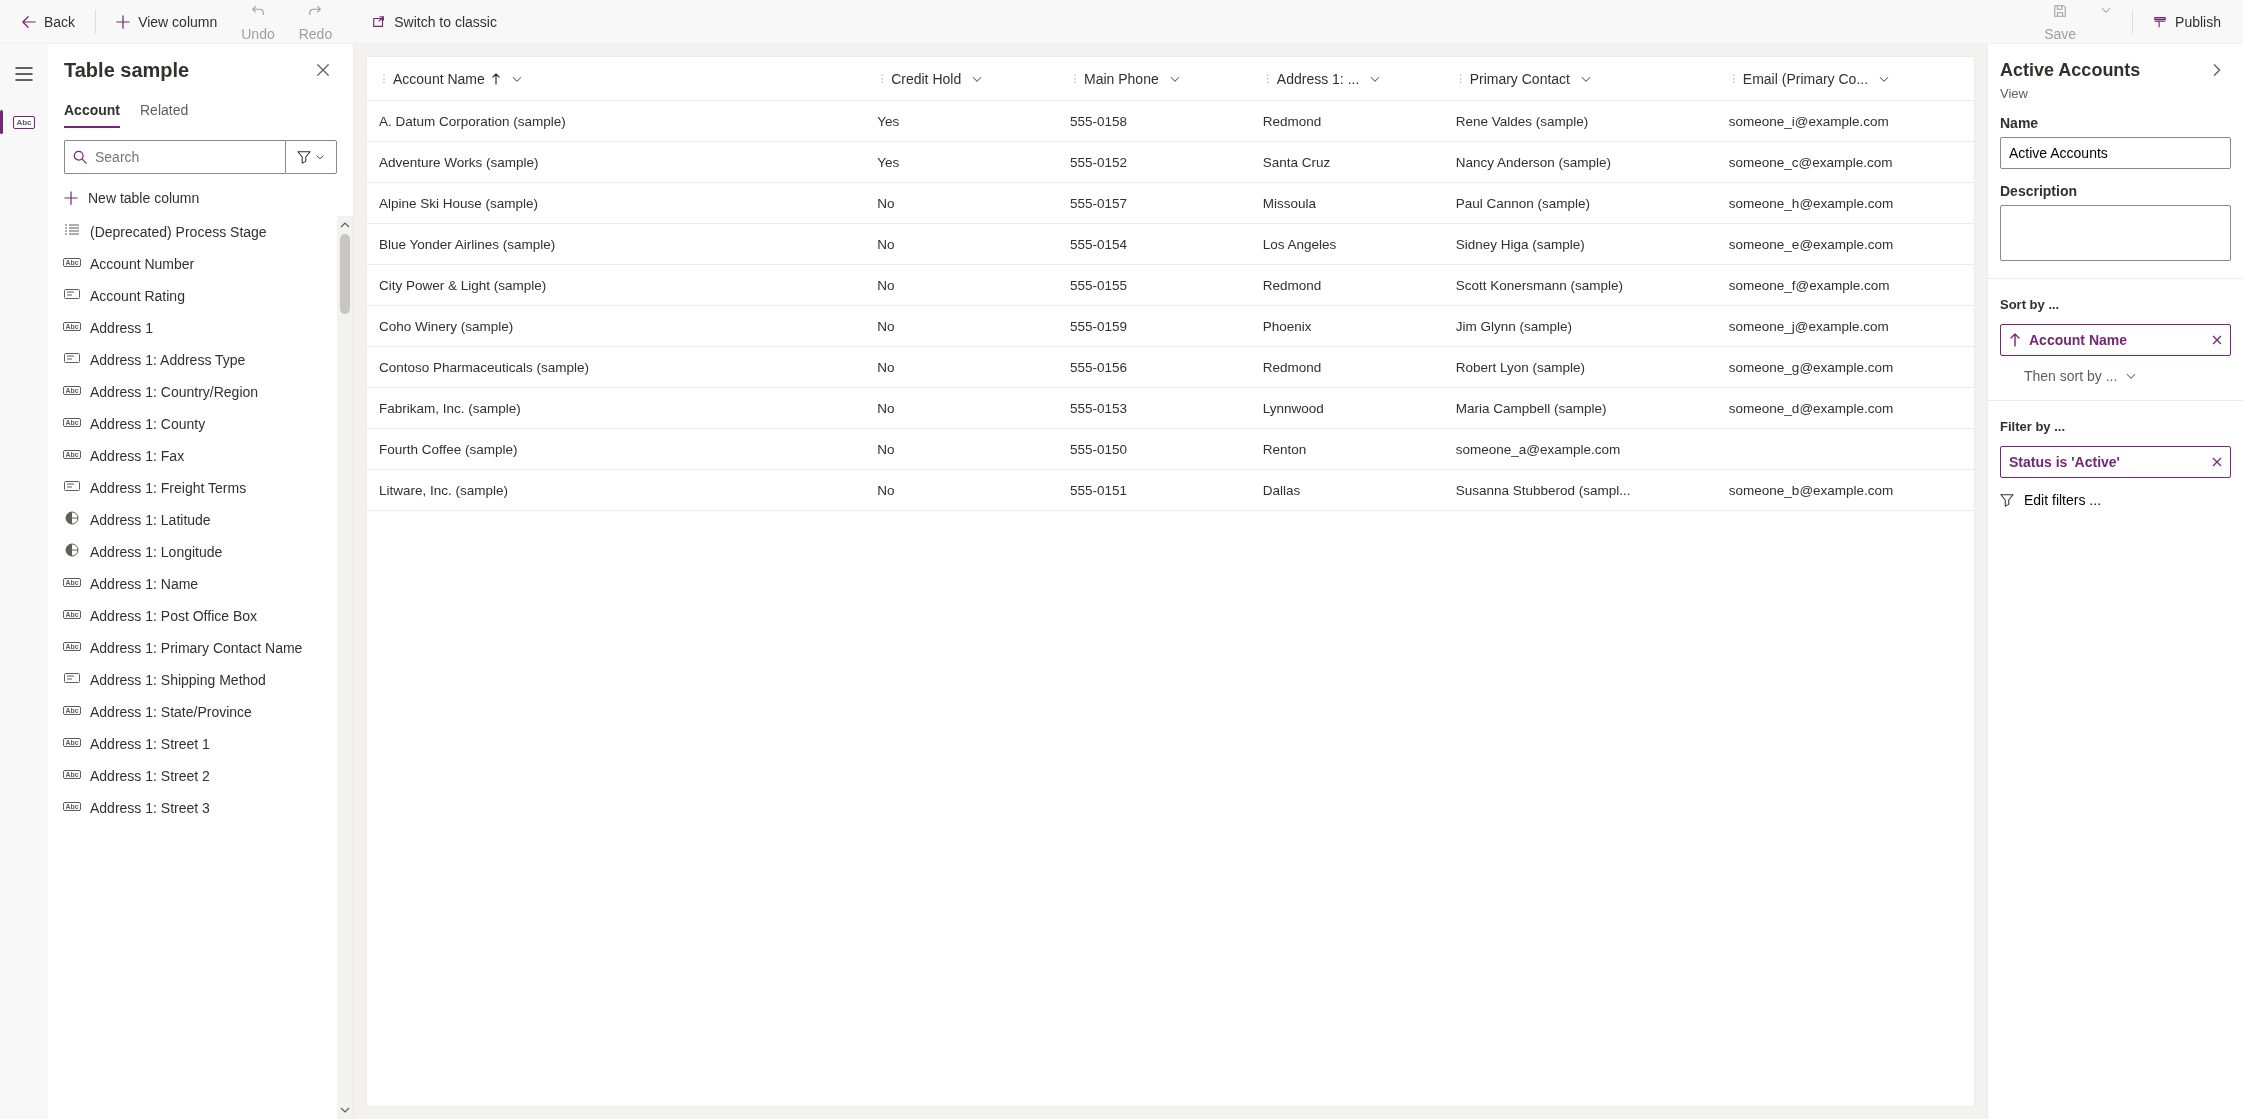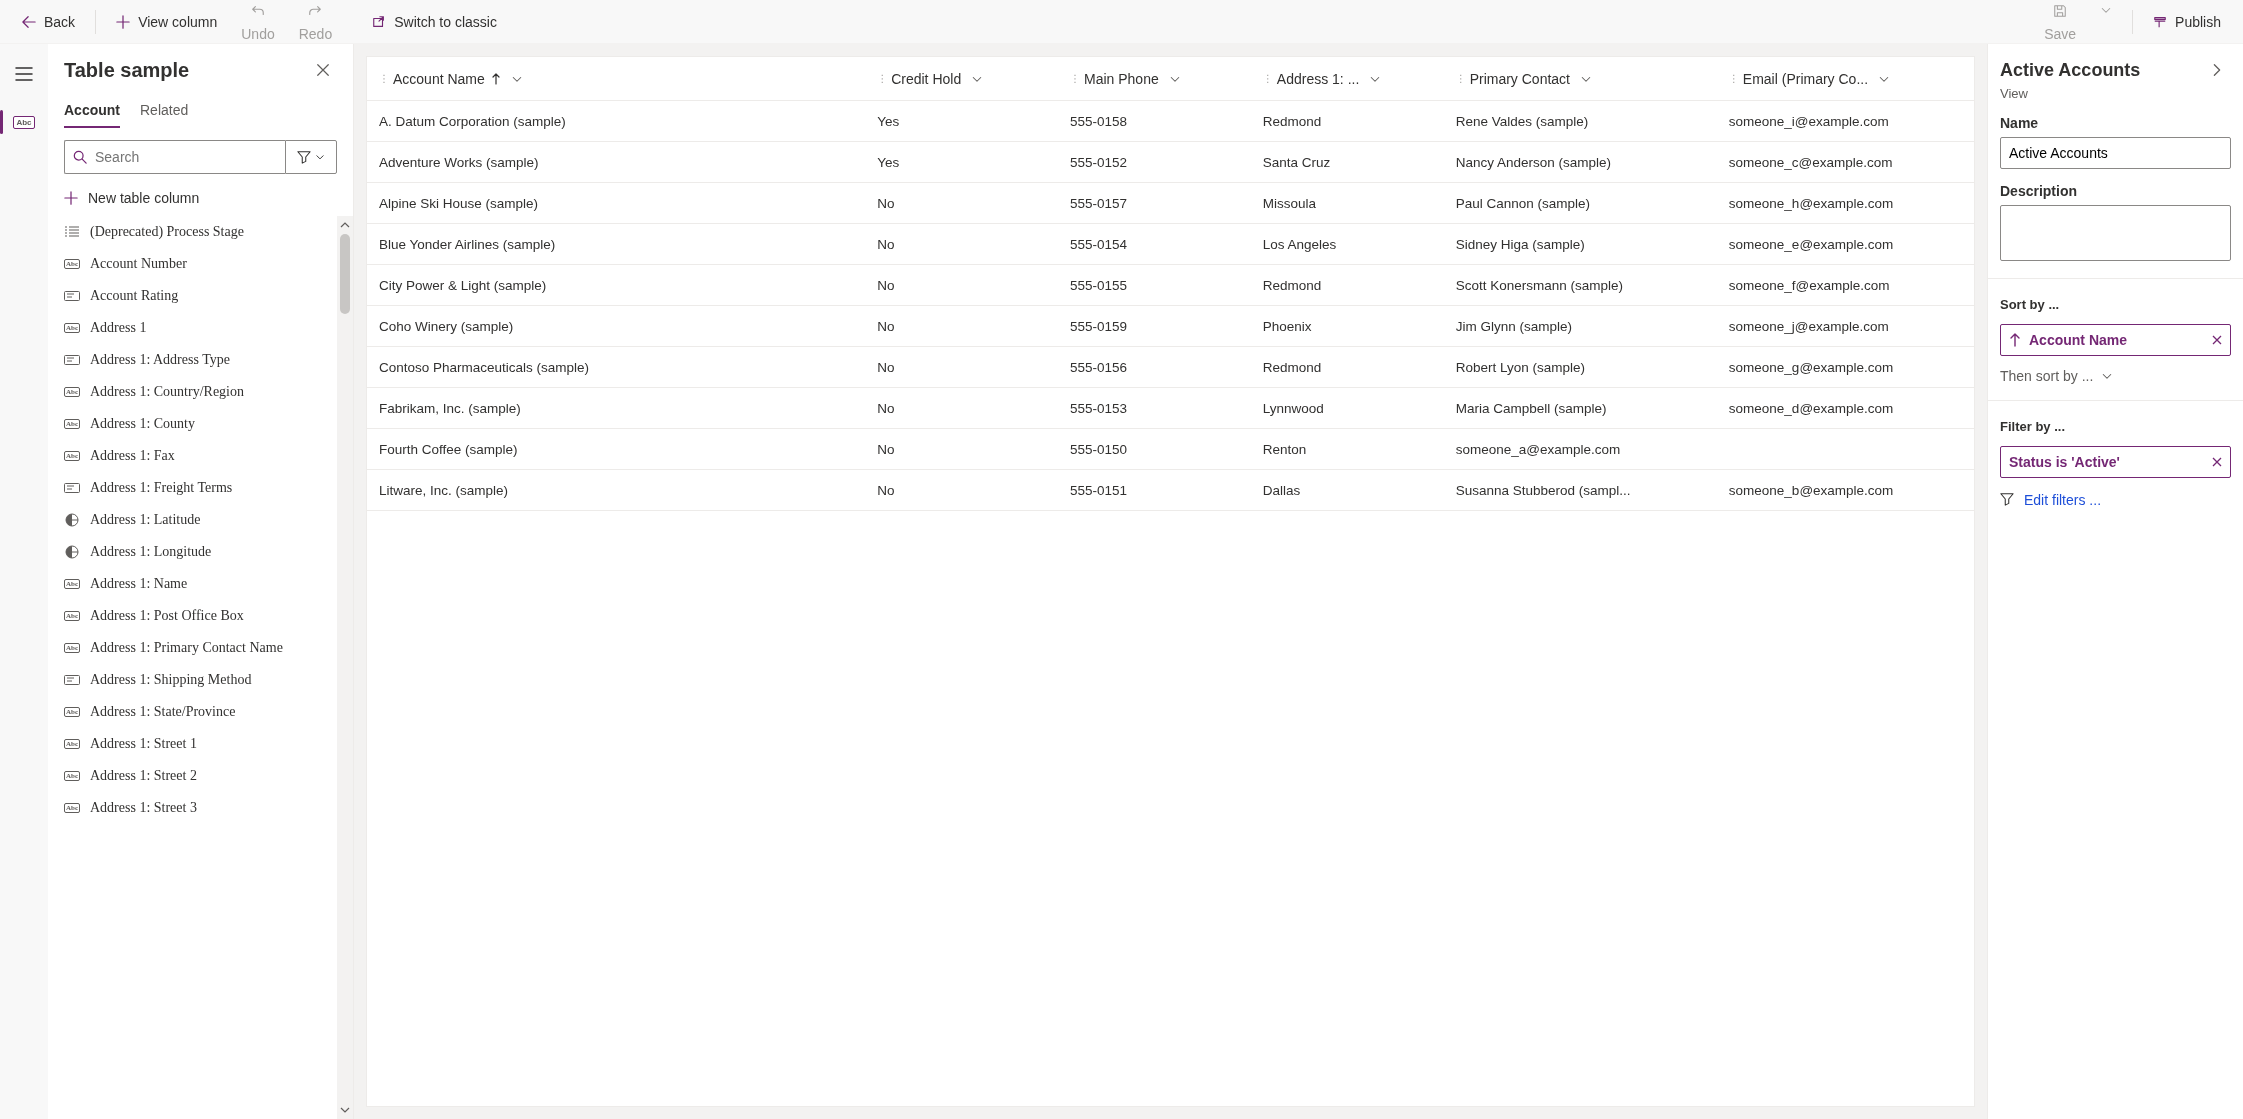--- a/index.html
+++ b/index.html
@@ -25,21 +25,21 @@
 .lp-tabs { display:flex; gap:20px; padding:4px 16px 0 16px; }
 .lp-tab { padding:10px 0 8px 0; font-size:14px; color:#605e5c; border-bottom:2px solid transparent; cursor:pointer; background:none; border-left:none;border-right:none;border-top:none; }
 .lp-tab.active { color:#323130; font-weight:600; border-bottom:2px solid #742774; }
 .lp-search-row { display:flex; align-items:center; gap:0; padding:12px 16px 8px 16px; }
 .search-box { flex:1; display:flex; align-items:center; height:34px; border:1px solid #8a8886; border-radius:2px 0 0 2px; padding:0 8px; gap:8px; border-right:none; }
 .search-box input { border:none; outline:none; flex:1; font-size:14px; color:#404040; background:transparent; }
 .filter-btn { width:52px; height:34px; border:1px solid #8a8886; border-radius:0 2px 2px 0; display:flex; align-items:center; justify-content:center; gap:4px; background:transparent; cursor:pointer; }
 .lp-newcol { display:flex; align-items:center; gap:10px; padding:8px 16px 10px 16px; color:#323130; cursor:pointer; background:none; border:none; font-size:14px; }
 .lp-list-wrap { flex:1; overflow-y:auto; position:relative; padding-right:2px; }
 .lp-list { padding:0 0 12px 0; }
-.lp-item { display:flex; align-items:center; gap:10px; padding:8px 16px; cursor:pointer; font-size:14px; color:#323130; background:none; border:none; width:100%; text-align:left;font-family:Liberation Serif, serif; }
+.lp-item { display:flex; gap:10px; padding:8px 16px; cursor:pointer; font-size:14px; color:#323130; background:none; border:none; width:100%; text-align:left; }
 .col-icon { display:inline-flex; width:16px; height:12px; align-items:center; justify-content:center; color:#605e5c; }
 .col-icon .abc-box{ padding:0 1px; font-size:7px; }
 .lp-scrollbar { position:absolute; right:0; top:0; bottom:0; width:16px; background:#f3f2f1; display:flex; flex-direction:column; align-items:center; }
 .lp-scrollbar .thumb { position:absolute; top:18px; width:10px; height:80px; background:#c8c6c4; border-radius:5px; }
 .lp-scrollbar svg { position:absolute; }
 
 .main-area { flex:1; background:#f3f2f1; padding:12px; min-width:0; display:flex; }
 .grid { background:#fff; width:100%; display:flex; flex-direction:column; border:1px solid #edebe9; }
 .grid-head-row { display:flex; border-bottom:1px solid #edebe9; height:44px; align-items:center; font-weight:600; }
 .gh-cell { display:flex; align-items:center; padding:0 12px; gap:6px; height:100%; cursor:pointer; background:none; border:none; font-size:14px; color:#323130; }
@@ -56,22 +56,22 @@
 .rp-chev { background:none; border:none; cursor:pointer; width:28px; height:28px; display:flex; align-items:center; justify-content:center; }
 .rp-sub { padding:2px 12px 14px 12px; color:#605e5c; font-size:13px; }
 .rp-field-group { padding:0 12px 14px 12px; }
 .rp-label { font-size:14px; font-weight:600; display:block; margin-bottom:6px; }
 .rp-input { width:100%; height:32px; border:1px solid #8a8886; border-radius:2px; padding:0 8px; font-size:14px; outline:none; }
 .rp-textarea { width:100%; height:56px; border:1px solid #8a8886; border-radius:2px; padding:6px 8px; font-size:14px; outline:none; resize:none; }
 .rp-section-header { padding:18px 12px 8px 12px; font-size:13px; font-weight:600; border-top:1px solid #edebe9; }
 .rp-chip { border:1px solid #742774; color:#742774; border-radius:2px; height:32px; display:flex; align-items:center; padding:0 8px; margin:4px 12px 6px 12px; gap:8px; justify-content:space-between; }
 .rp-chip .chip-text { display:flex; align-items:center; gap:8px; font-weight:600; }
 .rp-chip .chip-x { background:none; border:none; color:#742774; cursor:pointer; font-size:12px; }
-.rp-thenby { display:flex; align-items:center; gap:8px; padding:6px 12px 16px 12px; color:#605e5c; cursor:pointer; background:none; border:none; font-size:14px; }
-.rp-edit-filter { display:flex; align-items:flex-start; gap:10px; padding:0 12px 16px 12px; cursor:pointer; background:none; border:none; font-size:14px; color:#1d4ed8; }
+.rp-thenby { display:flex; align-items:center; gap:8px; padding:6px 12px 16px 12px; color:#605e5c; cursor:pointer; background:none; border:none; font-size:14px;margin-left:24px; }
+.rp-edit-filter { display:flex; align-items:center; gap:10px; padding:0 12px 16px 12px; cursor:pointer; background:none; border:none; font-size:14px; color:#000000; }
 
 svg { display:block; }
 </style>
 </head>
 <body>
 
 <div class="app">
 
   <div class="toolbar">
     <div class="tb-left">

